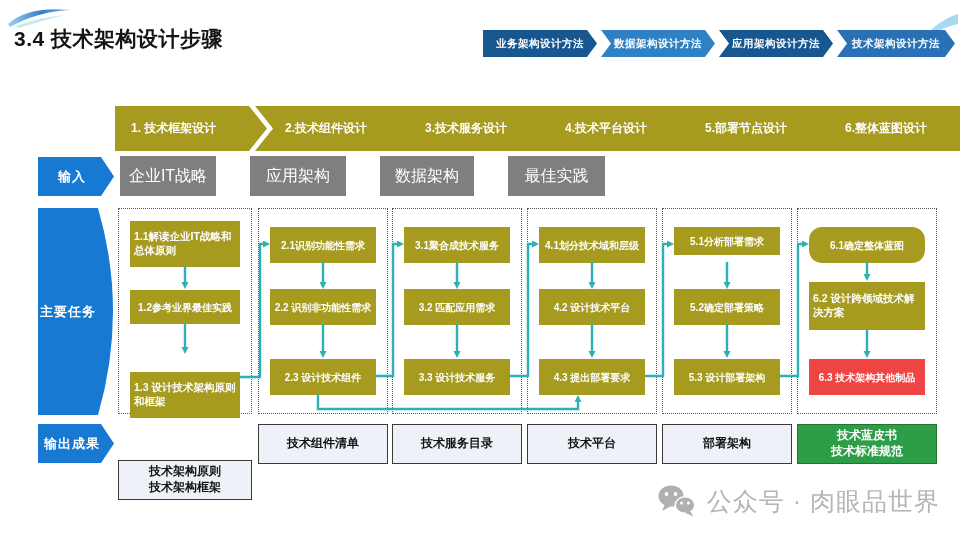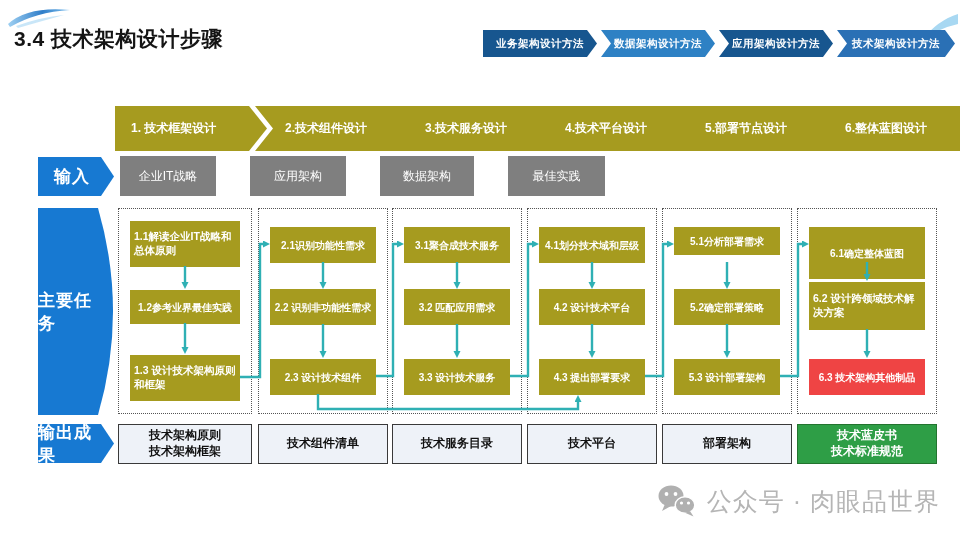--- a/index.html
+++ b/index.html
@@ -23,28 +23,28 @@
 
   
   .step{position:absolute;top:106px;height:45px;background:#a69b1f;color:#fff;font-size:12px;font-weight:bold;
         display:flex;align-items:center;filter:drop-shadow(0 2px 0 rgba(0,0,0,.30));text-align:center;}
   .step-first{clip-path:polygon(0 0,calc(100% - 18px) 0,100% 50%,calc(100% - 18px) 100%,0 100%);padding-left:16px;}
   .step-next{clip-path:polygon(0 0,calc(100% - 18px) 0,100% 50%,calc(100% - 18px) 100%,0 100%,18px 50%);padding-left:30px;}
   .st0{left:115px;width:136px;} .st1{left:255px;width:136px;} .st2{left:395px;width:136px;}
   .st3{left:535px;width:136px;} .st4{left:675px;width:136px;} .st5{left:815px;width:136px;}
 
   
-  .row-label{position:absolute;left:38px;width:76px;background:#1779d2;color:#fff;font-weight:bold;font-size:17px;
+  .row-label{position:absolute;left:38px;width:76px;background:#1779d2;color:#fff;font-weight:bold;font-size:13px;
              display:flex;align-items:center;justify-content:center;letter-spacing:1px;}
   .lbl-input{top:157px;height:39px;clip-path:polygon(0 0,calc(100% - 13px) 0,100% 50%,calc(100% - 13px) 100%,0 100%);padding-right:8px;box-sizing:border-box;}
   .lbl-output{top:424px;height:39px;clip-path:polygon(0 0,calc(100% - 13px) 0,100% 50%,calc(100% - 13px) 100%,0 100%);padding-right:8px;box-sizing:border-box;}
   .lbl-tasks{top:208px;height:207px;clip-path:path("M0,0 L60,0 Q90,103.5 60,207 L0,207 Z");padding-right:16px;box-sizing:border-box;}
 
   
-  .in-box{position:absolute;top:156px;height:40px;background:#7f7f7f;color:#fff;font-size:12px;
+  .in-box{position:absolute;top:156px;height:40px;background:#7f7f7f;color:#fff;font-size:16px;
           display:flex;align-items:center;justify-content:center;}
   .g0{left:120px;width:96px;} .g1{left:250px;width:96px;} .g2{left:380px;width:94px;} .g3{left:508px;width:97px;}
 
   
   .col{position:absolute;top:208px;height:206px;border:1.5px dotted #555;background:#fff;box-sizing:border-box;}
   .c0{left:118px;width:134px;} .c1{left:258px;width:130px;} .c2{left:392px;width:130px;}
   .c3{left:527px;width:130px;} .c4{left:662px;width:130px;} .c5{left:797px;width:140px;}
 
   .task{position:absolute;left:11px;right:11px;background:#a69b1f;color:#fff;font-size:10px;font-weight:600;
         line-height:1.3;display:flex;align-items:center;justify-content:center;text-align:center;
@@ -53,21 +53,21 @@
   .task.two{justify-content:flex-start;text-align:left;font-size:10.5px;}
   .task.green{background:#ef4444;}
 
   
   .connectors{position:absolute;left:0;top:0;pointer-events:none;z-index:2;}
 
   
   .out-box{position:absolute;top:424px;height:40px;background:#eef2f8;border:1.5px solid #3a3a3a;box-sizing:border-box;
            color:#111;font-size:12px;font-weight:600;display:flex;align-items:center;justify-content:center;
            text-align:center;white-space:pre-line;line-height:1.3;}
-  .o0{left:118px;width:134px;} .o1{left:258px;width:130px;} .o2{left:392px;width:130px;}
+  .o0{left:118px;width:134px;margin-top:36px;} .o1{left:258px;width:130px;} .o2{left:392px;width:130px;}
   .o3{left:527px;width:130px;} .o4{left:662px;width:130px;} .o5{left:797px;width:140px;}
   .out-box.green{background:#2e9e46;border-color:#23742f;color:#fff;}
 
   
   .watermark{position:absolute;right:20px;top:484px;display:flex;align-items:center;gap:10px;color:#b5b5b5;
              font-size:25px;letter-spacing:1px;justify-content:space-between;}
 </style>
 </head>
 <body>
 
@@ -107,21 +107,21 @@
   <div class="row-label lbl-output">输出成果</div>
 
   <div class="in-box g0">企业IT战略</div>
   <div class="in-box g1">应用架构</div>
   <div class="in-box g2">数据架构</div>
   <div class="in-box g3">最佳实践</div>
 
   <div class="col c0">
     <div class="task two" style="top:12px;height:46px;">1.1解读企业IT战略和总体原则</div>
     <div class="task one" style="top:81px;height:34px;">1.2参考业界最佳实践</div>
-    <div class="task two" style="top:146px;height:46px;">1.3 设计技术架构原则和框架</div>
+    <div class="task two" style="top:163px;height:46px;">1.3 设计技术架构原则和框架</div>
   </div>
   <div class="col c1">
     <div class="task one" style="top:18px;height:36px;">2.1识别功能性需求</div>
     <div class="task one" style="top:80px;height:36px;">2.2 识别非功能性需求</div>
     <div class="task one" style="top:150px;height:36px;">2.3 设计技术组件</div>
   </div>
   <div class="col c2">
     <div class="task one" style="top:18px;height:36px;">3.1聚合成技术服务</div>
     <div class="task one" style="top:80px;height:36px;">3.2 匹配应用需求</div>
     <div class="task one" style="top:150px;height:36px;">3.3 设计技术服务</div>
@@ -130,21 +130,21 @@
     <div class="task one" style="top:18px;height:36px;">4.1划分技术域和层级</div>
     <div class="task one" style="top:80px;height:36px;">4.2 设计技术平台</div>
     <div class="task one" style="top:150px;height:36px;">4.3 提出部署要求</div>
   </div>
   <div class="col c4">
     <div class="task one" style="top:18px;height:28px;">5.1分析部署需求</div>
     <div class="task one" style="top:80px;height:36px;">5.2确定部署策略</div>
     <div class="task one" style="top:150px;height:36px;">5.3 设计部署架构</div>
   </div>
   <div class="col c5">
-    <div class="task one" style="top:18px;height:52px;">6.1确定整体蓝图</div>
+    <div class="task one" style="top:18px;height:36px;border-radius:13px;">6.1确定整体蓝图</div>
     <div class="task two" style="top:73px;height:48px;">6.2 设计跨领域技术解决方案</div>
     <div class="task one green" style="top:150px;height:36px;">6.3 技术架构其他制品</div>
   </div>
 
   <svg class="connectors" width="960" height="540" viewBox="0 0 960 540">
     <defs>
       <marker id="ah" markerUnits="userSpaceOnUse" markerWidth="8" markerHeight="8" refX="1" refY="3.5" orient="auto">
         <path d="M0,0 L7,3.5 L0,7 Z" fill="#2fb0b4"></path>
       </marker>
     </defs>

